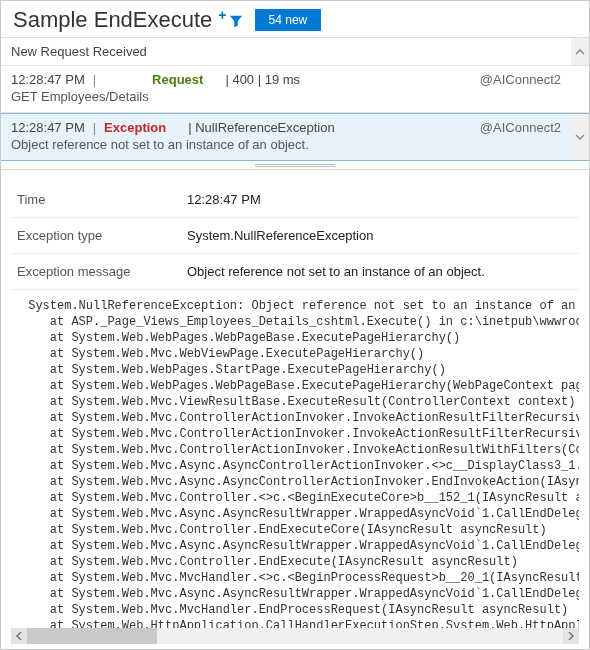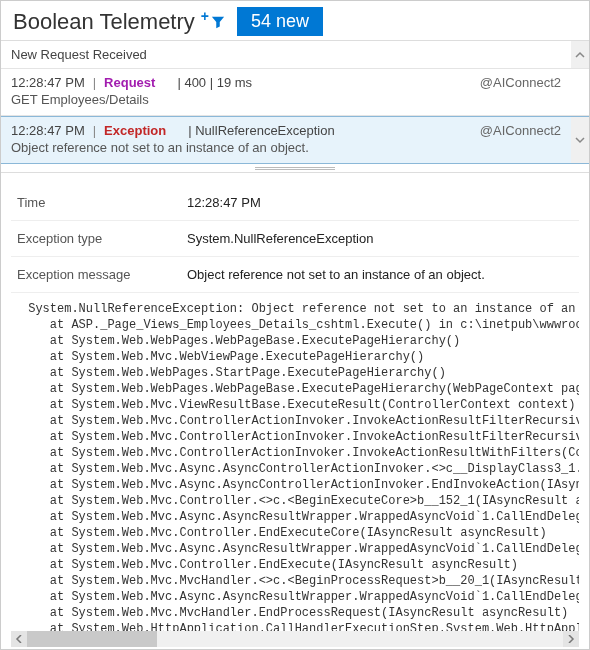--- a/index.html
+++ b/index.html
@@ -27,21 +27,21 @@
   }
   .title-icons {
     display: flex;
     align-items: baseline;
   }
   .plus-icon { color: #0078D4; font-size: 14px; font-weight: bold; position: relative; top: -6px; }
   .filter-icon { color: #0078D4; margin-left: 2px; position: relative; top: 2px;}
   .new-badge {
     background: #0078D4;
     color: #fff;
-    font-size: 18px;
+    font-size: 12px;
     padding: 4px 14px;
     margin-left: 6px;
   }
   .list {
     border-top: 1px solid #ddd;
   }
   .list-header, .list-item {
     display: grid;
     grid-template-columns: 1fr 18px;
     border-bottom: 1px solid #e4e4e4;
@@ -63,21 +63,21 @@
   .list-item .body {
     padding: 6px 10px 8px 10px;
   }
   .row-top {
     display: flex;
     align-items: baseline;
     gap: 6px;
   }
   .ts { color: #444; }
   .pipe { color: #888; margin: 0 2px; }
-  .kind-req { color: #a21caf; font-weight: 700; }
+  .kind-req { color: #4d7c0f; font-weight: 700; margin-left: 48px; }
   .kind-exc { color: #c22727; font-weight: 700; text-align: center; }
   .summary { color: #444; margin-left: 16px; }
   .src { color: #666; margin-left: auto; }
   .subline { color: #555; margin-top: 2px; }
   .list-item.selected {
     background: #e7f3fb;
     border: 1px solid #8bb8d8;
     border-left: none;
     border-right: none;
   }
@@ -140,21 +140,21 @@
     position:absolute; left:0; top:0;
     height:16px; width:130px;
     background:#c9c9c9;
     cursor: pointer;
   }
 </style>
 </head>
 <body>
 
 <div class="header">
-  <span class="title">Boolean Telemetry</span>
+  <span class="title">Sample EndExecute</span>
   <span class="title-icons">
     <span class="plus-icon">+</span>
     <span class="filter-icon">
       <svg width="14" height="14" viewBox="0 0 16 16">
           <path d="M1 2 h14 l-5 6 v5 l-4 2 v-7 z" fill="#0078D4"></path>
         </svg>
     </span>
   </span>
   <span class="new-badge">54 new</span>
 </div>

